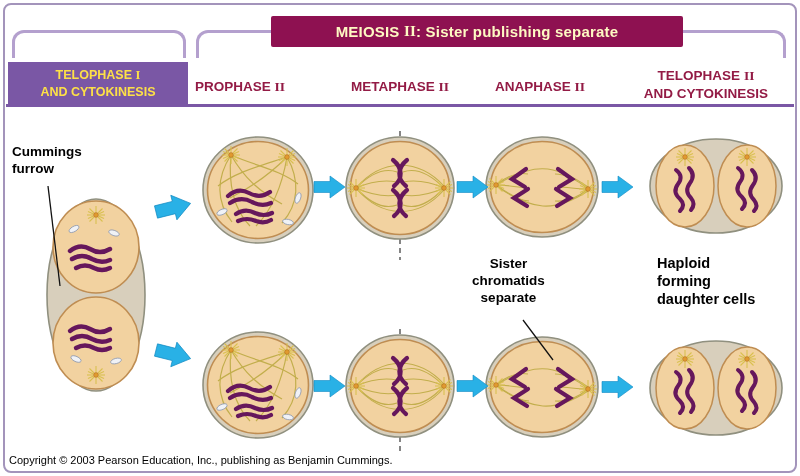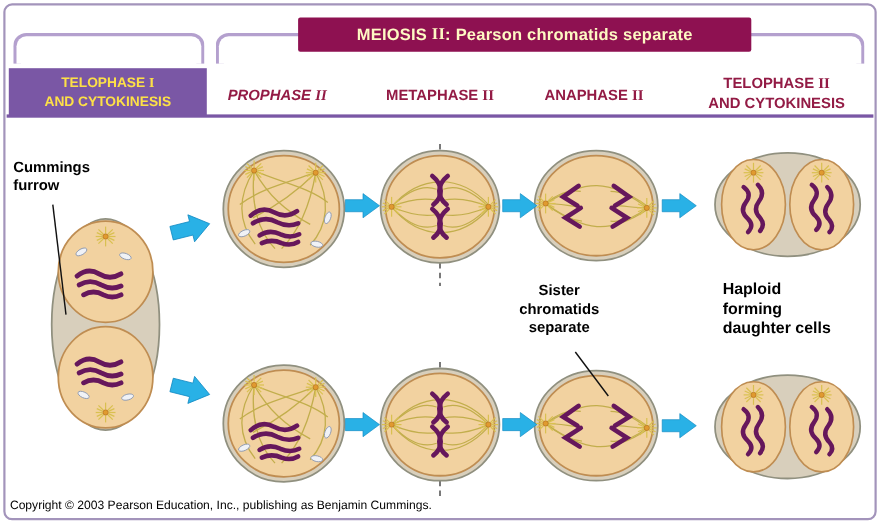--- a/index.html
+++ b/index.html
@@ -30,28 +30,28 @@
 </style>
 </head>
 <body>
 
 <div class="stage">
 
   <div class="frame"></div>
   <div class="bracket bracket-left"></div>
   <div class="bracket bracket-right"></div>
 
-  <div class="title-bar"><span>MEIOSIS</span>&nbsp;<span class="numeral">II</span><span>: Pearson chromatids separate</span></div>
+  <div class="title-bar"><span>MEIOSIS</span>&nbsp;<span class="numeral">II</span><span>: Sister publishing separate</span></div>
 
   <div class="phase-box">
     <div><span>TELOPHASE</span>&nbsp;<span class="numeral">I</span></div>
     <div>AND CYTOKINESIS</div>
   </div>
 
-  <div class="phase-label" style="left:192px;width:120px;font-style:italic;"><span>PROPHASE</span>&nbsp;<span class="numeral">II</span></div>
+  <div class="phase-label" style="left:180px;width:120px;"><span>PROPHASE</span>&nbsp;<span class="numeral">II</span></div>
 
   <div class="phase-label" style="left:336px;width:128px;"><span>METAPHASE</span>&nbsp;<span class="numeral">II</span></div>
 
   <div class="phase-label" style="left:480px;width:120px;"><span>ANAPHASE</span>&nbsp;<span class="numeral">II</span></div>
 
   <div class="phase-label two-line" style="left:624px;width:164px;">
     <div><span>TELOPHASE</span>&nbsp;<span class="numeral">II</span></div>
     <div>AND CYTOKINESIS</div>
   </div>
 

